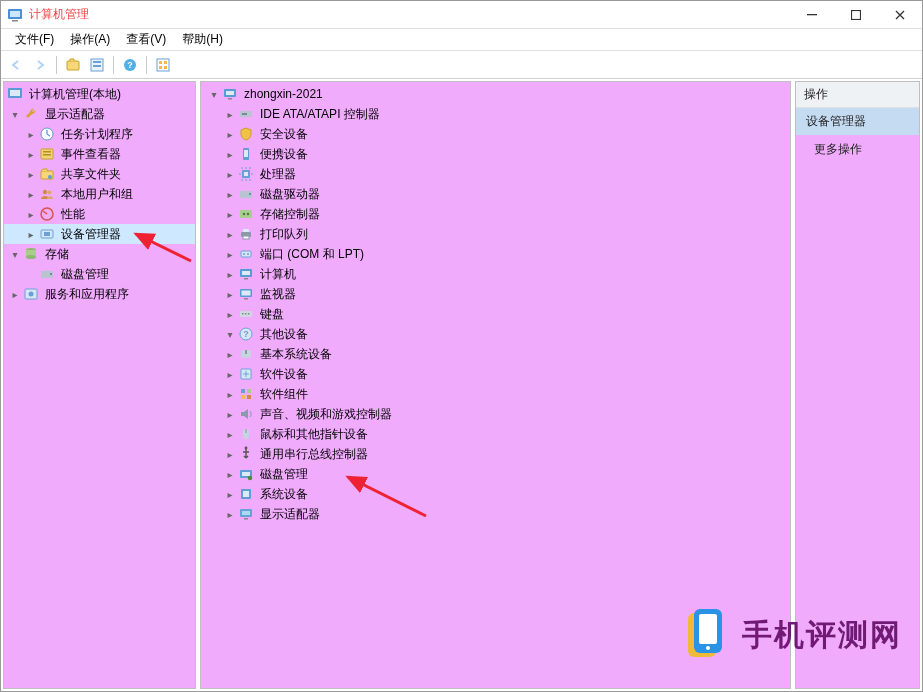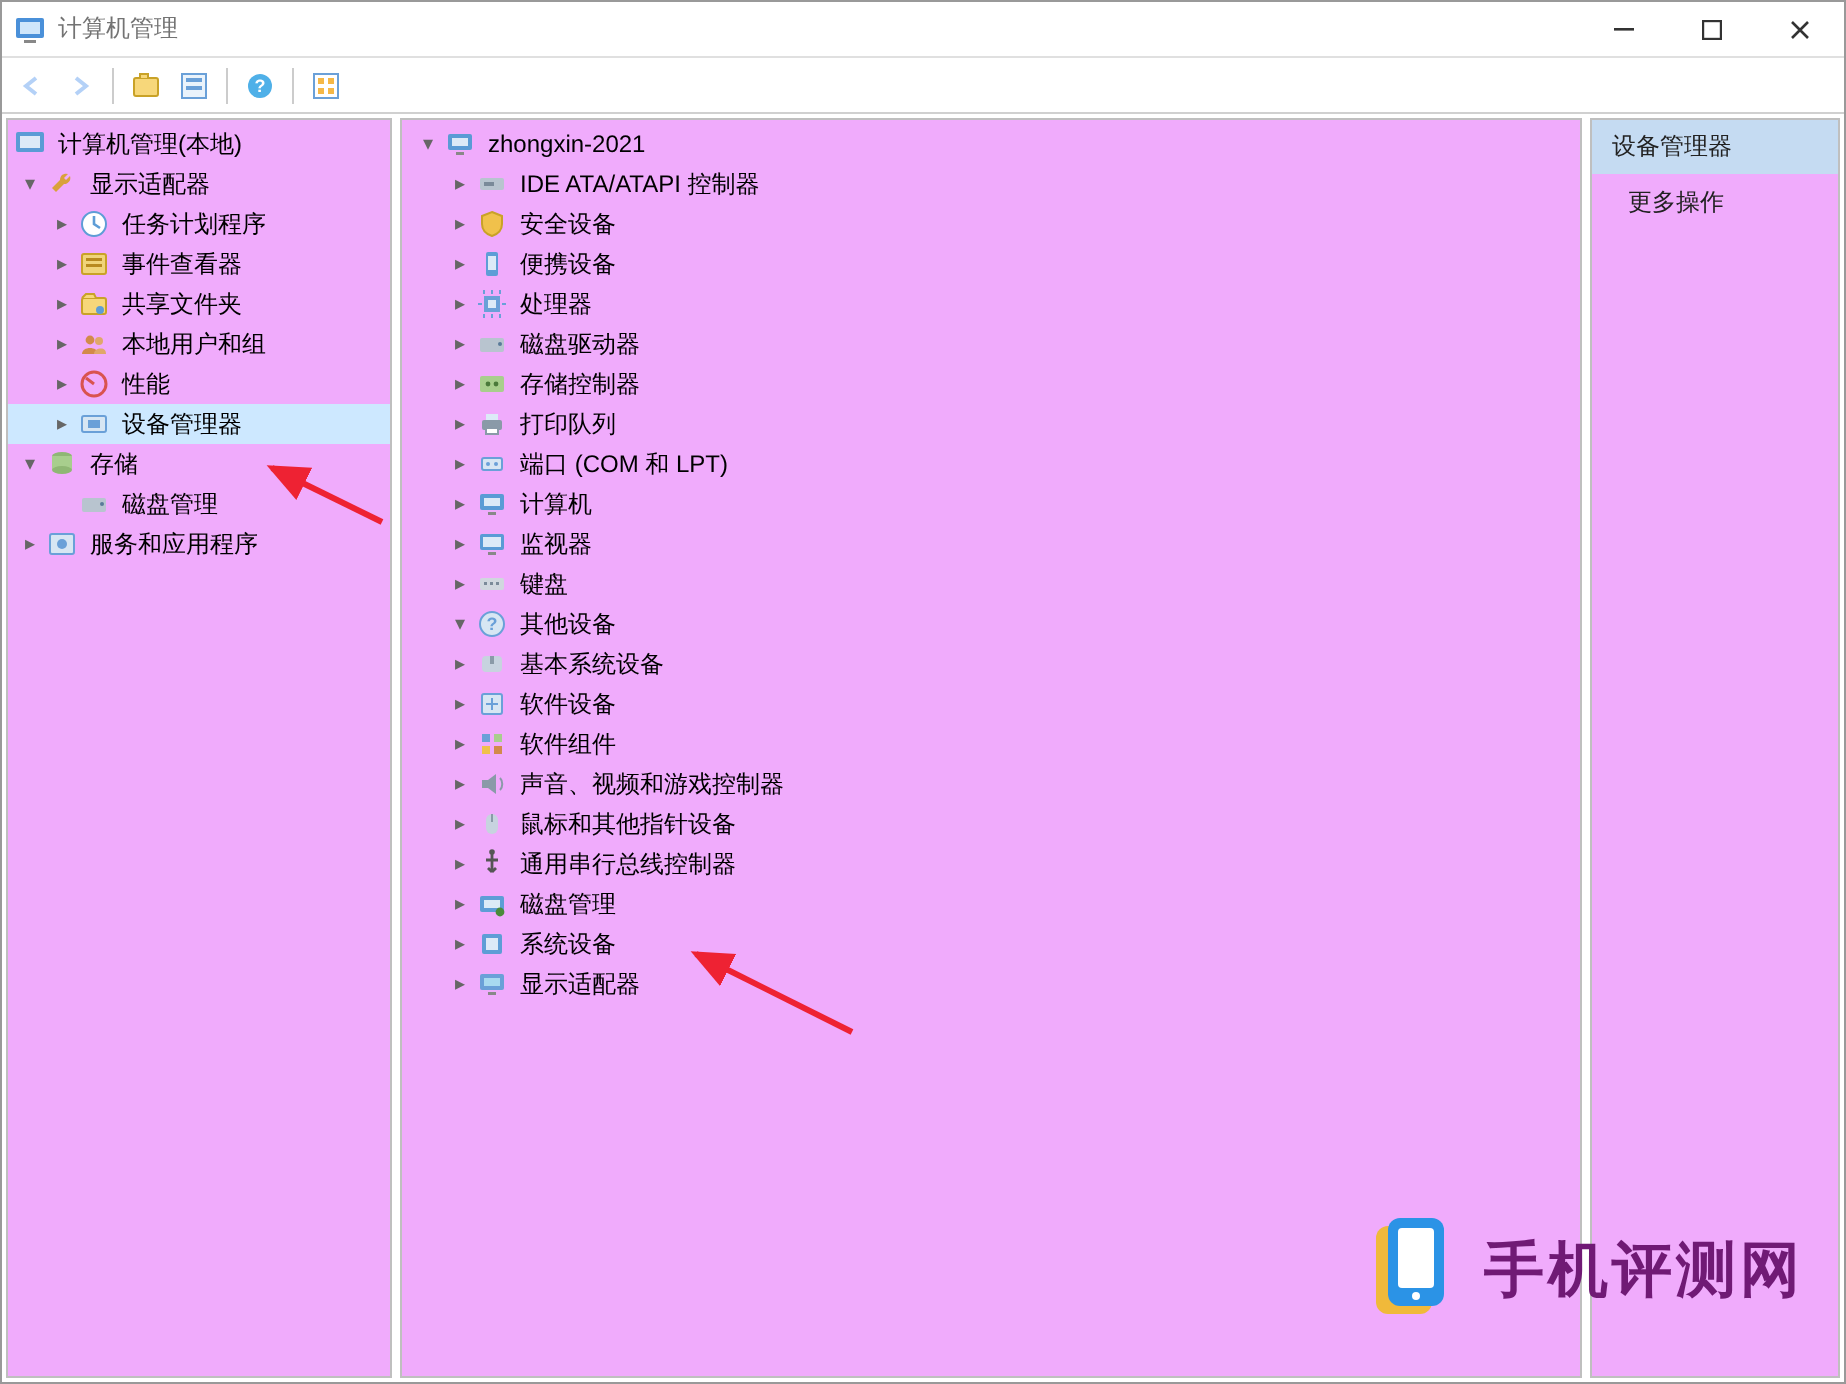--- a/index.html
+++ b/index.html
@@ -1,20 +1,20 @@
 <!DOCTYPE html>
 <html><head>
 <meta charset="utf-8">
 <style>
 * { box-sizing: border-box; margin: 0; padding: 0; }
 body { font-family: "Microsoft YaHei", "Segoe UI", sans-serif; font-size: 12px; background: #fff; overflow: hidden; }
 .window { width: 923px; height: 692px; display: flex; flex-direction: column; border: 1px solid #999; position: relative; }
 .titlebar { background: #fff; height: 28px; display: flex; align-items: center; padding: 0 0 0 6px; border-bottom: 1px solid #e0e0e0; }
 .titlebar .title-icon { width: 16px; height: 16px; margin-right: 6px; display: inline-flex; }
-.titlebar .title-text { flex: 1; font-size: 12px; color: #737373; }
+.titlebar .title-text { flex: 1; font-size: 12px; color: #ef4444; }
 .win-controls { display: flex; height: 100%; }
 .win-btn { width: 44px; height: 28px; display: flex; align-items: center; justify-content: center; color: #333; }
 .menubar { height: 22px; display: flex; align-items: center; padding: 0 6px; border-bottom: 1px solid #e0e0e0; background: #fff; }
 .menu-item { padding: 2px 8px; font-size: 12px; color: #000; }
 .toolbar { height: 28px; display: flex; align-items: center; padding: 0 4px; gap: 2px; border-bottom: 1px solid #d0d0d0; background: #fff; }
 .tbtn { width: 22px; height: 22px; display: inline-flex; align-items: center; justify-content: center; border-radius: 2px; }
 .tbtn.disabled { opacity: .35; }
 .tsep { width: 1px; height: 18px; background: #ccc; margin: 0 3px; }
 .content { flex: 1; display: flex; min-height: 0; }
 .pane { border: 1px solid #bfbfbf; margin: 2px; background: #f0abfc; overflow: auto; }
@@ -68,20 +68,26 @@
           </svg>
         </div>
       <div class="win-btn">
           <svg width="10" height="10">
             <path d="M1 1 L9 9 M9 1 L1 9" stroke="#333" stroke-width="1.3"></path>
           </svg>
         </div>
     </div>
   </div>
 
+  <div class="menubar">
+    <span class="menu-item">文件(F)</span>
+    <span class="menu-item">操作(A)</span>
+    <span class="menu-item">查看(V)</span>
+    <span class="menu-item">帮助(H)</span>
+  </div>
 
   <div class="toolbar">
     <span class="tbtn disabled">
         <svg width="14" height="14">
           <path d="M9 3 L4 7 L9 11" fill="none" stroke="#2b7de9" stroke-width="2"></path>
         </svg>
       </span>
     <span class="tbtn disabled">
         <svg width="14" height="14">
           <path d="M5 3 L10 7 L5 11" fill="none" stroke="#2b7de9" stroke-width="2"></path>
@@ -524,20 +530,21 @@
                   </svg>
                 </span>
                 <span class="label">显示适配器</span>
               </div>
             </div>
         </div>
       </div>
     </div>
 
     <div class="pane right">
+      <div class="right-header">操作</div>
       <div class="right-item selected">设备管理器</div>
       <div class="right-sub">更多操作</div>
     </div>
   </div>
 
   <svg class="arrow-annot" style="left:120px; top:225px;" width="80" height="40">
     <defs>
         <marker id="ah1" markerWidth="8" markerHeight="8" refX="6" refY="3" orient="auto">
           <path d="M0,0 L7,3 L0,6 Z" fill="#e23"></path>
         </marker>

